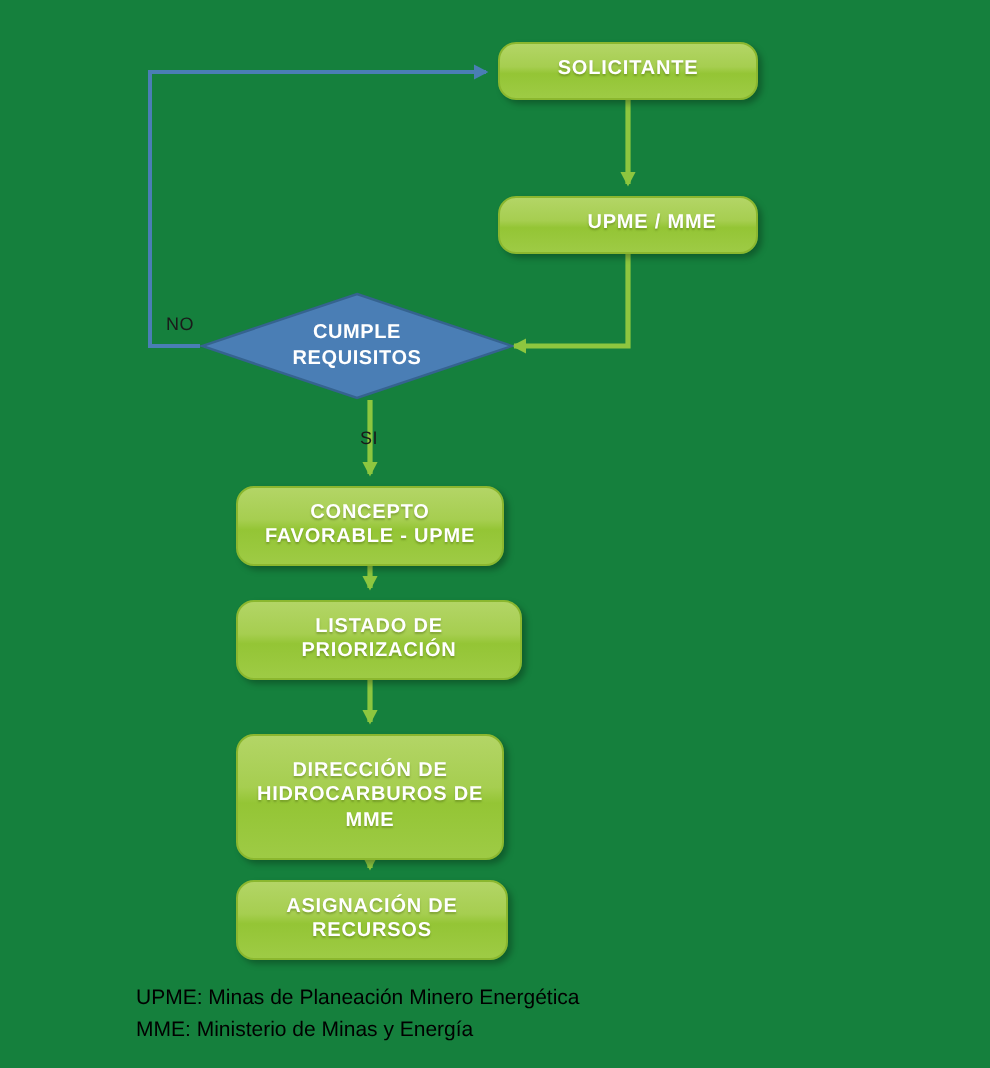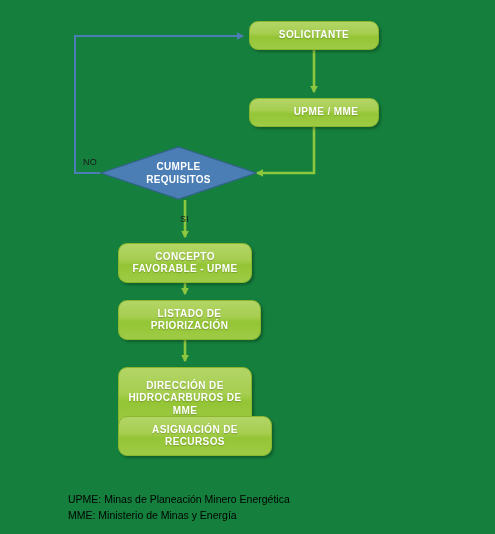--- a/index.html
+++ b/index.html
@@ -161,21 +161,21 @@
   </div>
 
   <div class="node proc" style="left:118px; top:367px; width:134px; height:63px;">
     <div>
       <span class="txt">DIRECCIÓN DE</span>
       <span class="txt">HIDROCARBUROS DE</span>
       <span class="txt">MME</span>
     </div>
   </div>
 
-  <div class="node proc" style="left:118px; top:416px; width:154px; height:40px;">
+  <div class="node proc" style="left:118px; top:440px; width:136px; height:40px;">
     <div>
       <span class="txt">ASIGNACIÓN DE</span>
       <span class="txt">RECURSOS</span>
     </div>
   </div>
 
   <div class="legend" style="left:68px; top:491px;">
     <div>UPME: Minas de Planeación Minero Energética</div>
     <div>MME: Ministerio de Minas y Energía</div>
   </div>

